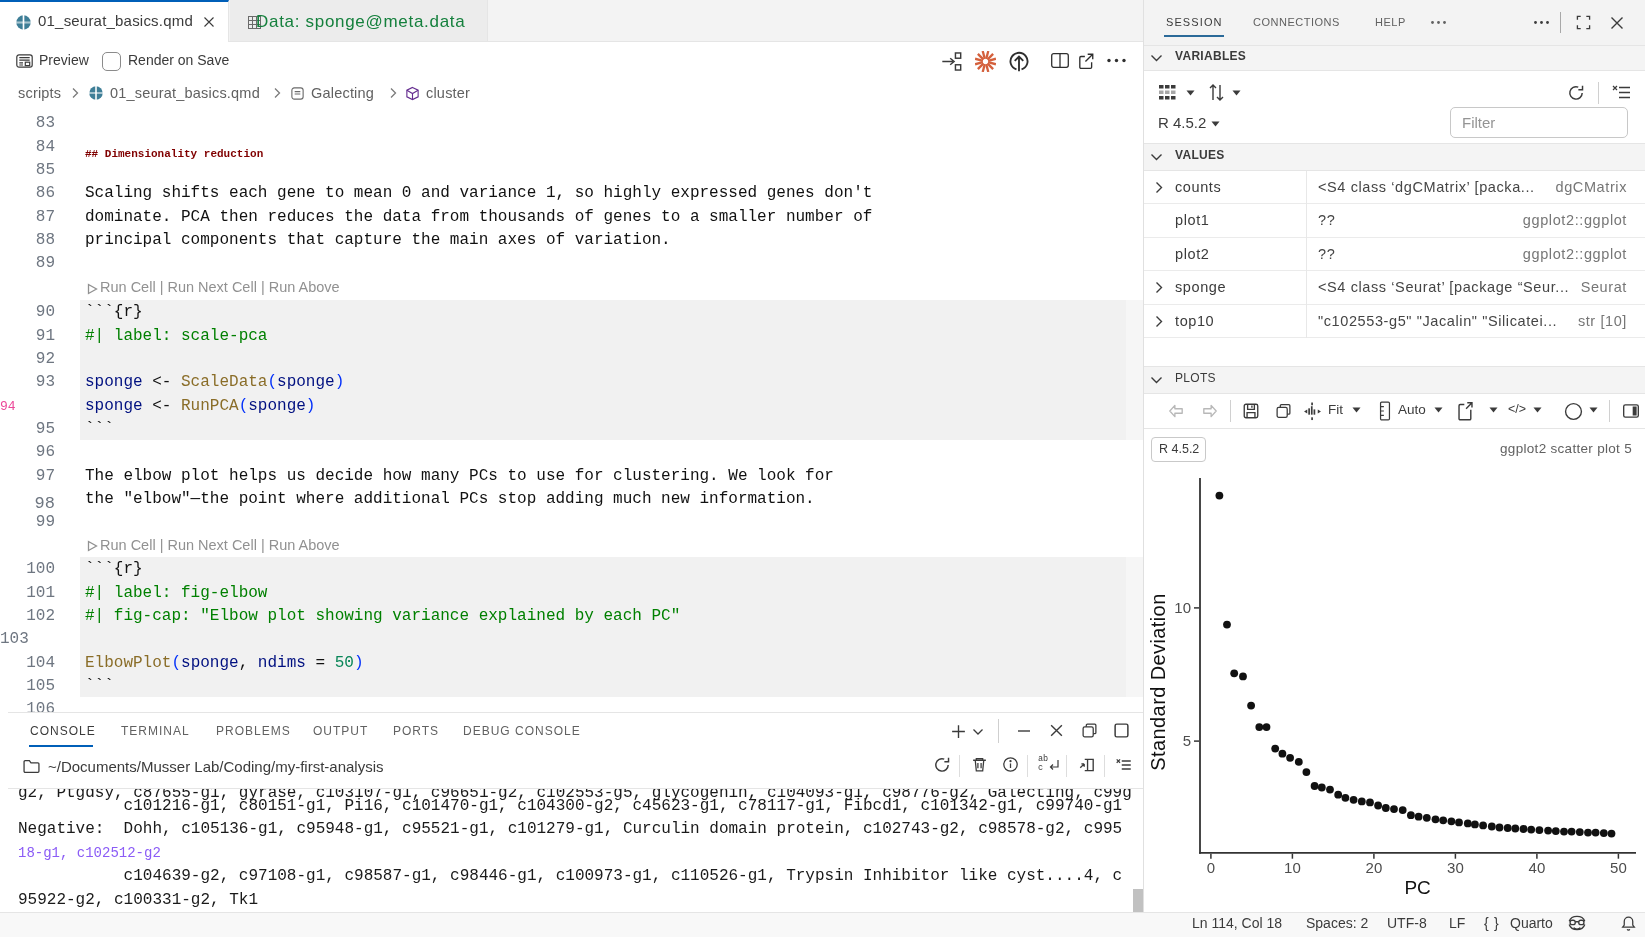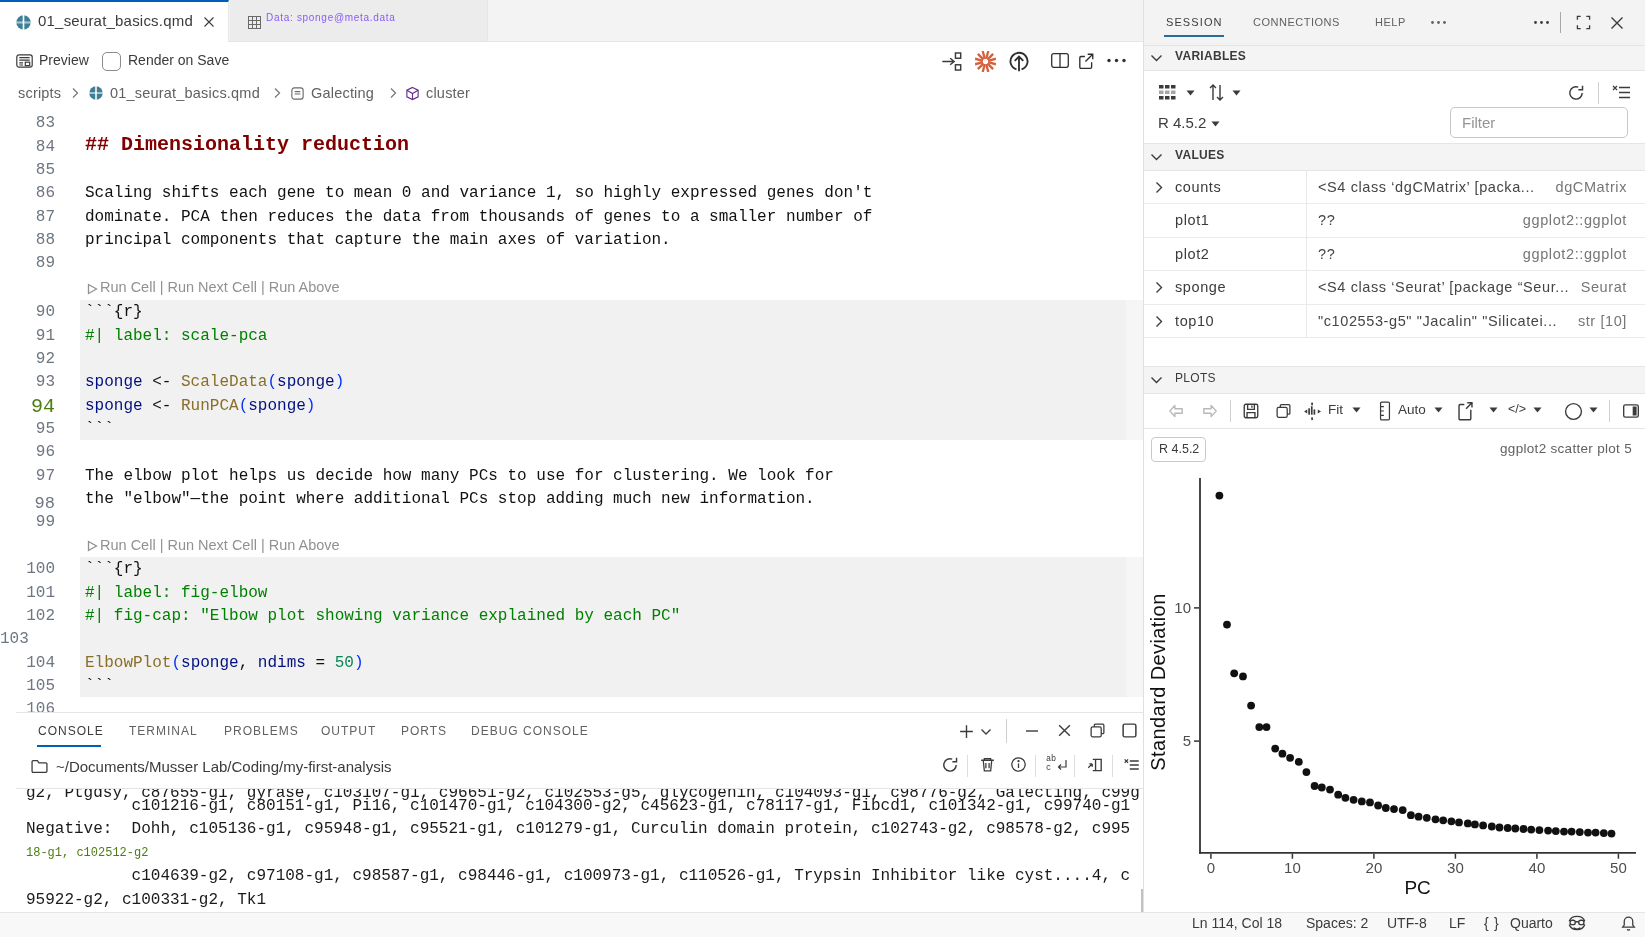--- a/index.html
+++ b/index.html
@@ -20,21 +20,21 @@
 <svg class="abs" style="left:202px;top:15px" width="14" height="14" viewBox="0 0 14 14">
       <path d="M2.5 2.5 L11.5 11.5 M11.5 2.5 L2.5 11.5" stroke="#3b3b3b" stroke-width="1.1"></path>
     </svg>
 <div class="abs" style="left:230px;top:0;width:258px;height:42px;background:#ececec;border-right:1px solid #e5e5e5;border-bottom:1px solid #e5e5e5"></div>
 <svg class="abs" style="left:248px;top:16px" width="13" height="13" viewBox="0 0 13 13">
       <g stroke="#6a6a6a" stroke-width="1" fill="none">
         <rect x="0.5" y="0.5" width="12" height="12"></rect>
         <path d="M0.5 4.5 H12.5 M0.5 8.5 H12.5 M4.5 0.5 V12.5 M8.5 0.5 V12.5"></path>
       </g>
     </svg>
-<div class="abs" style="left:266px;top:12px;font-size:10px;letter-spacing:0.7px;color:#8b5cf6">Data: sponge@meta.data</div>
+<div class="abs" style="left:256px;top:12px;font-size:17px;letter-spacing:0.7px;color:#15803d">Data: sponge@meta.data</div>
 <svg class="abs" style="left:16px;top:54px" width="17" height="14" viewBox="0 0 17 14">
       <g fill="none" stroke="#3b3b3b" stroke-width="1.2">
         <rect x="0.8" y="0.8" width="15.4" height="12.4" rx="2.2"></rect>
         <path d="M3.3 3.6 H13.7 M3.3 6.2 H13.7 M3.3 8.8 H7 M3.3 11 H7"></path>
         <rect x="9.3" y="8.2" width="4.4" height="3.4"></rect>
       </g>
     </svg>
 <div class="abs" style="left:39px;top:52px;font-size:14px;color:#3b3b3b">Preview</div>
 <div class="abs" style="left:102px;top:52px;width:19px;height:19px;border:1.6px solid #8b8b8b;border-radius:5px;background:#fff"></div>
 <div class="abs" style="left:128px;top:52px;font-size:14px;color:#3b3b3b">Render on Save</div>
@@ -114,41 +114,41 @@
       </g>
     </svg>
 <div class="abs" style="left:426px;top:85px;font-size:14.5px;letter-spacing:0.2px;color:#616161">cluster</div>
 <div class="abs" style="left:0;top:110px;width:1143px;height:602px;overflow:hidden;background:#fff">
 <div class="abs" style="left:80px;top:189.8px;width:1046px;height:139.9px;background:#f1f1f1"></div>
 <div class="abs" style="left:1126px;top:189.8px;width:17px;height:139.9px;background:#f6f6f6"></div>
 <div class="abs" style="left:80px;top:446.7px;width:1046px;height:139.9px;background:#f1f1f1"></div>
 <div class="abs" style="left:1126px;top:446.7px;width:17px;height:139.9px;background:#f6f6f6"></div>
 <div class="abs mono" style="left:0;top:2.4px;width:55px;height:23.33px;line-height:23.33px;font-size:16.0px;color:#6e7681;text-align:right">83</div>
 <div class="abs mono" style="left:0;top:25.7px;width:55px;height:23.33px;line-height:23.33px;font-size:16.0px;color:#6e7681;text-align:right">84</div>
-<div class="abs mono" style="left:85px;top:23px;height:23.33px;line-height:23.33px;font-size:20px"><span style="color:#800000;font-weight:bold">## Dimensionality reduction</span></div>
+<div class="abs mono" style="left:85px;top:33px;height:23.33px;line-height:23.33px;font-size:11px"><span style="color:#800000;font-weight:bold">## Dimensionality reduction</span></div>
 <div class="abs mono" style="left:0;top:49.1px;width:55px;height:23.33px;line-height:23.33px;font-size:16.0px;color:#6e7681;text-align:right">85</div>
 <div class="abs mono" style="left:0;top:72.4px;width:55px;height:23.33px;line-height:23.33px;font-size:16.0px;color:#6e7681;text-align:right">86</div>
 <div class="abs mono" style="left:85px;top:72.4px;height:23.33px;line-height:23.33px;font-size:16.0px"><span style="color:#111111">Scaling shifts each gene to mean 0 and variance 1, so highly expressed genes don't</span></div>
 <div class="abs mono" style="left:0;top:95.7px;width:55px;height:23.33px;line-height:23.33px;font-size:16.0px;color:#6e7681;text-align:right">87</div>
 <div class="abs mono" style="left:85px;top:95.7px;height:23.33px;line-height:23.33px;font-size:16.0px"><span style="color:#111111">dominate. PCA then reduces the data from thousands of genes to a smaller number of</span></div>
 <div class="abs mono" style="left:0;top:119.1px;width:55px;height:23.33px;line-height:23.33px;font-size:16.0px;color:#6e7681;text-align:right">88</div>
 <div class="abs mono" style="left:85px;top:119.1px;height:23.33px;line-height:23.33px;font-size:16.0px"><span style="color:#111111">principal components that capture the main axes of variation.</span></div>
 <div class="abs mono" style="left:0;top:142.4px;width:55px;height:23.33px;line-height:23.33px;font-size:16.0px;color:#6e7681;text-align:right">89</div>
 <svg class="abs" style="left:87px;top:172.7px" width="11" height="12" viewBox="0 0 11 12">
         <path d="M1.5 1.5 L9.5 6 L1.5 10.5 Z" fill="none" stroke="#919191" stroke-width="1.3"></path>
       </svg>
 <div class="abs" style="left:100px;top:169.2px;font-size:14.5px;color:#919191">Run Cell | Run Next Cell | Run Above</div>
 <div class="abs mono" style="left:0;top:191.3px;width:55px;height:23.33px;line-height:23.33px;font-size:16.0px;color:#6e7681;text-align:right">90</div>
 <div class="abs mono" style="left:85px;top:191.3px;height:23.33px;line-height:23.33px;font-size:16.0px"><span style="color:#111111">```{r}</span></div>
 <div class="abs mono" style="left:0;top:214.6px;width:55px;height:23.33px;line-height:23.33px;font-size:16.0px;color:#6e7681;text-align:right">91</div>
 <div class="abs mono" style="left:85px;top:214.6px;height:23.33px;line-height:23.33px;font-size:16.0px"><span style="color:#008000">#| label: scale-pca</span></div>
 <div class="abs mono" style="left:0;top:238.0px;width:55px;height:23.33px;line-height:23.33px;font-size:16.0px;color:#6e7681;text-align:right">92</div>
 <div class="abs mono" style="left:0;top:261.3px;width:55px;height:23.33px;line-height:23.33px;font-size:16.0px;color:#6e7681;text-align:right">93</div>
 <div class="abs mono" style="left:85px;top:261.3px;height:23.33px;line-height:23.33px;font-size:16.0px"><span style="color:#001080">sponge</span><span style="color:#111111"> &lt;- </span><span style="color:#8a6d28">ScaleData</span><span style="color:#0431fa">(</span><span style="color:#001080">sponge</span><span style="color:#0431fa">)</span></div>
-<div class="abs mono" style="left:0;top:284.6px;width:55px;height:23.33px;line-height:23.33px;font-size:20px;color:#4d7c0f;text-align:right">94</div>
+<div class="abs mono" style="left:0;top:284.6px;width:55px;height:23.33px;line-height:23.33px;font-size:13px;color:#ec4899;text-align:left">94</div>
 <div class="abs mono" style="left:85px;top:284.6px;height:23.33px;line-height:23.33px;font-size:16.0px"><span style="color:#001080">sponge</span><span style="color:#111111"> &lt;- </span><span style="color:#8a6d28">RunPCA</span><span style="color:#0431fa">(</span><span style="color:#001080">sponge</span><span style="color:#0431fa">)</span></div>
 <div class="abs mono" style="left:0;top:307.9px;width:55px;height:23.33px;line-height:23.33px;font-size:16.0px;color:#6e7681;text-align:right">95</div>
 <div class="abs mono" style="left:85px;top:307.9px;height:23.33px;line-height:23.33px;font-size:16.0px"><span style="color:#111111">```</span></div>
 <div class="abs mono" style="left:0;top:331.3px;width:55px;height:23.33px;line-height:23.33px;font-size:16.0px;color:#6e7681;text-align:right">96</div>
 <div class="abs mono" style="left:0;top:354.6px;width:55px;height:23.33px;line-height:23.33px;font-size:16.0px;color:#6e7681;text-align:right">97</div>
 <div class="abs mono" style="left:85px;top:354.6px;height:23.33px;line-height:23.33px;font-size:16.0px"><span style="color:#111111">The elbow plot helps us decide how many PCs to use for clustering. We look for</span></div>
 <div class="abs mono" style="left:0;top:382px;width:55px;height:23.33px;line-height:23.33px;font-size:17px;color:#6e7681;text-align:right">98</div>
 <div class="abs mono" style="left:85px;top:377.9px;height:23.33px;line-height:23.33px;font-size:16.0px"><span style="color:#111111">the "elbow"—the point where additional PCs stop adding much new information.</span></div>
 <div class="abs mono" style="left:0;top:401.3px;width:55px;height:23.33px;line-height:23.33px;font-size:16.0px;color:#6e7681;text-align:right">99</div>
 <svg class="abs" style="left:87px;top:430.3px" width="11" height="12" viewBox="0 0 11 12">
@@ -161,21 +161,21 @@
 <div class="abs mono" style="left:85px;top:471.5px;height:23.33px;line-height:23.33px;font-size:16.0px"><span style="color:#008000">#| label: fig-elbow</span></div>
 <div class="abs mono" style="left:0;top:494.9px;width:55px;height:23.33px;line-height:23.33px;font-size:16.0px;color:#6e7681;text-align:right">102</div>
 <div class="abs mono" style="left:85px;top:494.9px;height:23.33px;line-height:23.33px;font-size:16.0px"><span style="color:#008000">#| fig-cap: "Elbow plot showing variance explained by each PC"</span></div>
 <div class="abs mono" style="left:0;top:518.2px;width:55px;height:23.33px;line-height:23.33px;font-size:16.0px;color:#6e7681;text-align:left">103</div>
 <div class="abs mono" style="left:0;top:541.5px;width:55px;height:23.33px;line-height:23.33px;font-size:16.0px;color:#6e7681;text-align:right">104</div>
 <div class="abs mono" style="left:85px;top:541.5px;height:23.33px;line-height:23.33px;font-size:16.0px"><span style="color:#8a6d28">ElbowPlot</span><span style="color:#0431fa">(</span><span style="color:#001080">sponge</span><span style="color:#111111">, </span><span style="color:#001080">ndims</span><span style="color:#111111"> = </span><span style="color:#098658">50</span><span style="color:#0431fa">)</span></div>
 <div class="abs mono" style="left:0;top:564.9px;width:55px;height:23.33px;line-height:23.33px;font-size:16.0px;color:#6e7681;text-align:right">105</div>
 <div class="abs mono" style="left:85px;top:564.9px;height:23.33px;line-height:23.33px;font-size:16.0px"><span style="color:#111111">```</span></div>
 <div class="abs mono" style="left:0;top:588.2px;width:55px;height:23.33px;line-height:23.33px;font-size:16.0px;color:#6e7681;text-align:right">106</div>
 </div>
-<div class="abs" style="left:16px;top:712px;width:1143px;height:200px;background:#fff;border-top:1px solid #e5e5e5;overflow:hidden">
+<div class="abs" style="left:8px;top:712px;width:1143px;height:200px;background:#fff;border-top:1px solid #e5e5e5;overflow:hidden">
 <div class="abs" style="left:22px;top:11px;font-size:12px;letter-spacing:1.0px;color:#3b3b3b">CONSOLE</div>
 <div class="abs" style="left:113px;top:11px;font-size:12px;letter-spacing:1.0px;color:#616161">TERMINAL</div>
 <div class="abs" style="left:208px;top:11px;font-size:12px;letter-spacing:1.0px;color:#616161">PROBLEMS</div>
 <div class="abs" style="left:305px;top:11px;font-size:12px;letter-spacing:1.0px;color:#616161">OUTPUT</div>
 <div class="abs" style="left:385px;top:11px;font-size:12px;letter-spacing:1.0px;color:#616161">PORTS</div>
 <div class="abs" style="left:455px;top:11px;font-size:12px;letter-spacing:1.0px;color:#616161">DEBUG CONSOLE</div>
 <div class="abs" style="left:21px;top:32px;width:64px;height:2px;background:#005fb8"></div>
 <svg class="abs" style="left:942px;top:10px" width="17" height="17" viewBox="0 0 16 16">
         <path d="M8 2 V14 M2 8 H14" stroke="#3b3b3b" stroke-width="1.3"></path>
       </svg>
@@ -238,21 +238,21 @@
         <g stroke="#3b3b3b" fill="none">
           <path d="M6 4.5 H14 M6 8 H14 M6 11.5 H14" stroke-width="1.3"></path>
           <path d="M1.5 3 L4.5 6 M4.5 3 L1.5 6" stroke-width="1.1"></path>
         </g>
       </svg>
 <div class="abs" style="left:0;top:75px;width:1143px;height:1px;background:#e5e5e5"></div>
 <div class="abs" style="left:0;top:76px;width:1140px;height:124px;overflow:hidden">
 <div class="abs mono" style="left:10px;top:-7.0px;height:23.4px;line-height:23.4px;font-size:16.0px;color:#1a1a1a">g2, Ptgdsy, c87655-g1, gyrase, c103107-g1, c96651-g2, c102553-g5, glycogenin, c104093-g1, c98776-g2, Galecting, c99g</div>
 <div class="abs mono" style="left:10px;top:5.9px;height:23.4px;line-height:23.4px;font-size:16.0px;color:#1a1a1a">           c101216-g1, c80151-g1, Pi16, c101470-g1, c104300-g2, c45623-g1, c78117-g1, Fibcd1, c101342-g1, c99740-g1</div>
 <div class="abs mono" style="left:10px;top:29.3px;height:23.4px;line-height:23.4px;font-size:16.0px;color:#1a1a1a">Negative:  Dohh, c105136-g1, c95948-g1, c95521-g1, c101279-g1, Curculin domain protein, c102743-g2, c98578-g2, c995</div>
-<div class="abs mono" style="left:10px;top:52.7px;height:23.4px;line-height:23.4px;font-size:12px;color:#4d7c0f">18-g1, c102512-g2</div>
+<div class="abs mono" style="left:10px;top:52.7px;height:23.4px;line-height:23.4px;font-size:14px;color:#8b5cf6">18-g1, c102512-g2</div>
 <div class="abs mono" style="left:10px;top:76.1px;height:23.4px;line-height:23.4px;font-size:16.0px;color:#1a1a1a">           c104639-g2, c97108-g1, c98587-g1, c98446-g1, c100973-g1, c110526-g1, Trypsin Inhibitor like cyst....4, c</div>
 <div class="abs mono" style="left:10px;top:99.5px;height:23.4px;line-height:23.4px;font-size:16.0px;color:#1a1a1a">95922-g2, c100331-g2, Tk1</div>
 </div>
 <div class="abs" style="left:1125px;top:176px;width:15px;height:24px;background:#c1c1c1"></div>
 </div>
 <div class="abs" style="left:0;top:912px;width:1645px;height:25px;background:#f8f8f8;border-top:1px solid #e5e5e5"></div>
 <div class="abs" style="left:1192px;top:915px;font-size:14px;color:#3b3b3b">Ln 114, Col 18</div>
 <div class="abs" style="left:1306px;top:915px;font-size:14px;color:#3b3b3b">Spaces: 2</div>
 <div class="abs" style="left:1387px;top:915px;font-size:14px;color:#3b3b3b">UTF-8</div>
 <div class="abs" style="left:1449px;top:915px;font-size:14px;color:#3b3b3b">LF</div>

